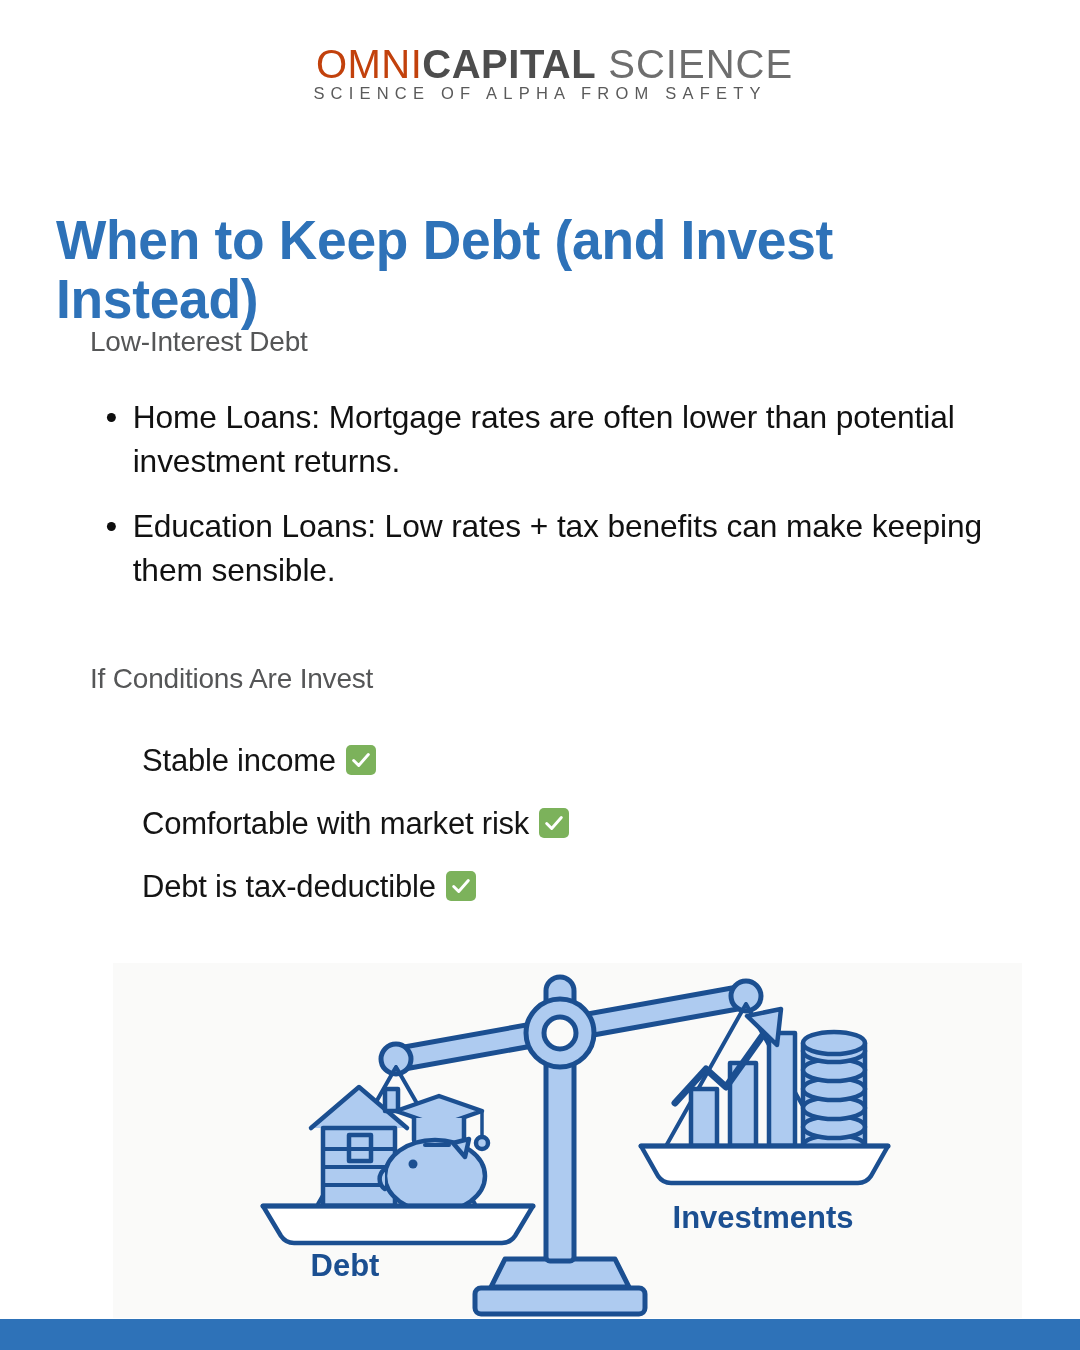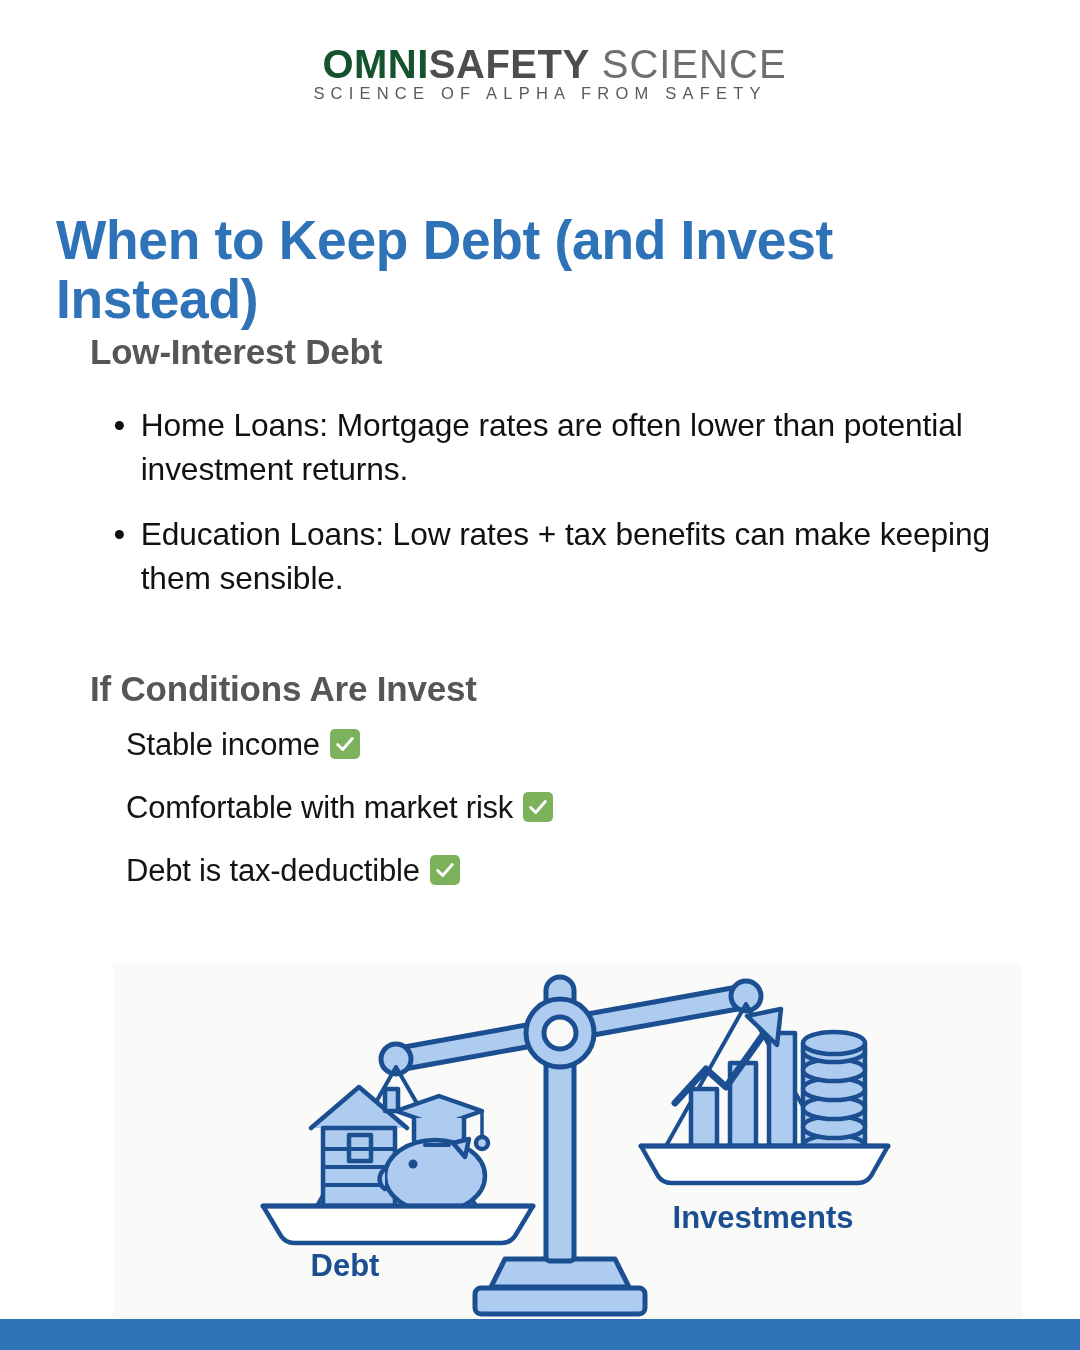--- a/index.html
+++ b/index.html
@@ -25,22 +25,22 @@
     text-align: center;
   }
   .logo-wordmark {
     font-family: "Liberation Sans", sans-serif;
     font-size: 40px;
     letter-spacing: 0.5px;
     line-height: 1;
     white-space: nowrap;
   }
   .logo-omni {
-    font-weight: bold;
-    color: #14532d;
+    font-weight: normal;
+    color: #c2410c;
     margin-left: 29px;
   }
   .logo-science {
     font-weight: bold;
     color: #4D4D4D;
   }
   .logo-capital {
     font-weight: normal;
     color: #6E6E6E;
     letter-spacing: 1px;
@@ -66,35 +66,35 @@
     color: #2E72B8;
     letter-spacing: -0.3px;
     transform: scaleX(0.97);
     transform-origin: left center;
   }
 
   
   .section-heading {
     position: absolute;
     left: 90px;
-    font-size: 35px;
-    font-weight: bold;
+    font-size: 28px;
+    font-weight: normal;
     color: #555657;
     letter-spacing: -0.2px;
   }
   #heading-low-interest { top: 303px; }
   #heading-conditions   { top: 640px; }
 
   
   .bullet-list {
     position: absolute;
     top: 388px;
     left: 92px;
     width: 940px;
-    margin: 16px;
+    margin: 8px;
     padding: 0;
     list-style: none;
   }
   .bullet-item {
     position: relative;
     padding-left: 33px;
     margin-bottom: 22px;
     font-family: "Liberation Sans Narrow", "Liberation Sans", sans-serif;
     font-size: 32px;
     line-height: 1.36;
@@ -113,21 +113,21 @@
     background: #0e0e0e;
     border-radius: 50%;
   }
 
   
   .checklist {
     position: absolute;
     top: 723px;
     left: 126px;
     width: 860px;
-    margin: 0;
+    margin: 16px;
     padding: 0;
     list-style: none;
   }
   .check-item {
     display: flex;
     align-items: center;
     height: 42px;
     margin-bottom: 21px;
     font-size: 31px;
     color: #141414;
@@ -177,21 +177,21 @@
     width: 1080px;
     height: 31px;
     background: #2E72B8;
   }
 </style>
 </head>
 <body>
 
 <div class="logo-block">
   <div class="logo-wordmark">
-    <span class="logo-omni">OMNI</span><span class="logo-science">SAFETY</span><span class="logo-capital"> SCIENCE</span>
+    <span class="logo-omni">OMNI</span><span class="logo-science">CAPITAL</span><span class="logo-capital"> SCIENCE</span>
   </div>
   <div class="logo-tagline">SCIENCE OF ALPHA FROM SAFETY</div>
 </div>
 
 <h1 class="headline">When to Keep Debt (and Invest Instead)</h1>
 
 <h2 class="section-heading" id="heading-low-interest">Low-Interest Debt</h2>
 
 <ul class="bullet-list">
   <li class="bullet-item">Home Loans: Mortgage rates are often lower than potential investment returns.</li>

